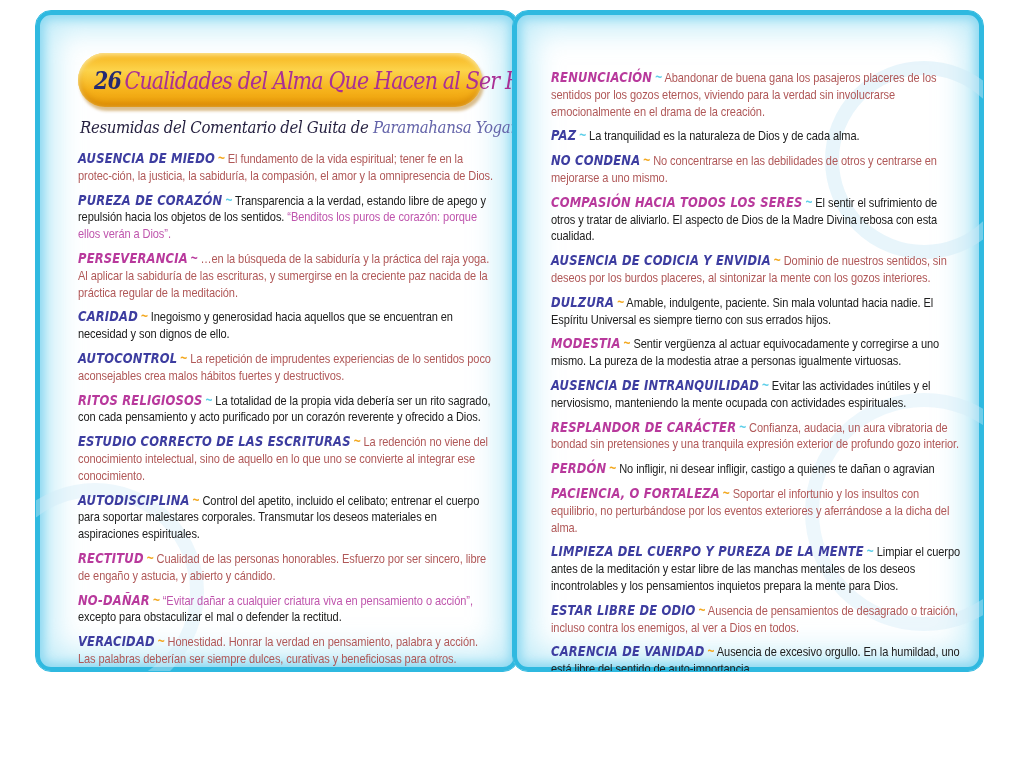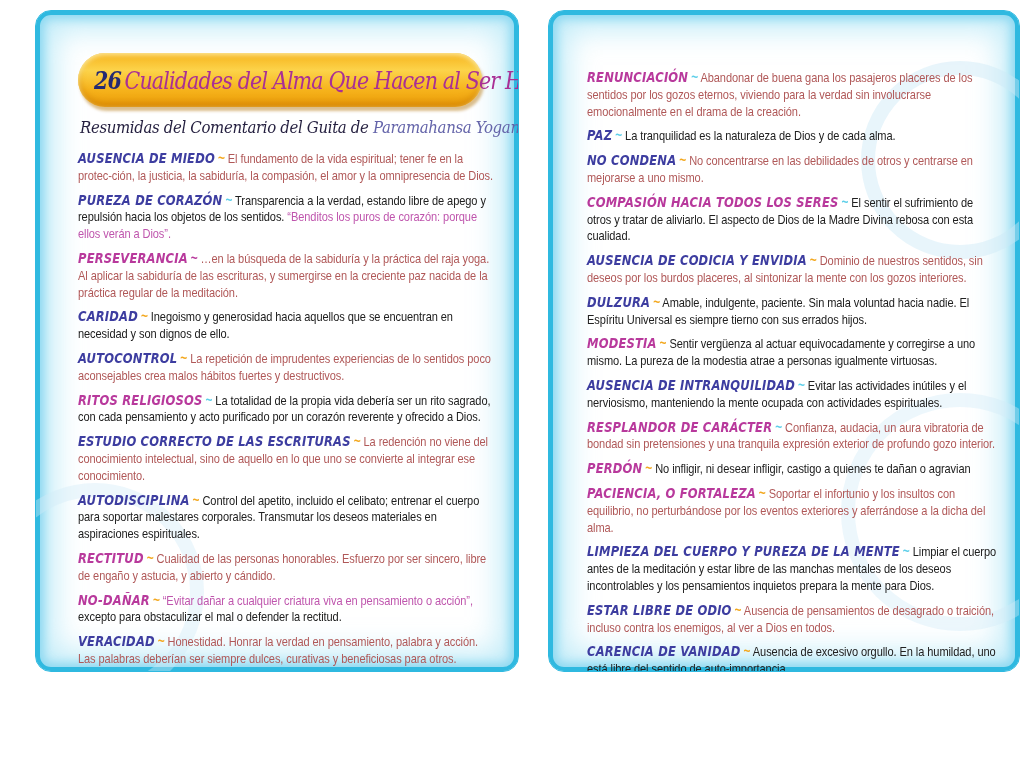--- a/index.html
+++ b/index.html
@@ -1,21 +1,21 @@
 <!DOCTYPE html>
 <html style="--page_border: #2fb9e0; --page_glow: #8ed9f1; --banner_gold: #f6b31c; --banner_gold_light: #fcd34a; --banner_gold_dark: #ec9d08; --banner_number: #252a72; --banner_title: #a92f95; --subtitle_text: #241f3f; --subtitle_author: #6565aa; --indigo: #3d3da0; --magenta: #b8399c; --orange: #f3a81f; --cyan: #5ecfe9; --red: #b05858; --black: #202020; --magenta_quote: #bf55ad; --footer_number: #7b62ab; --footer_url: #93ac62;"><head>
 <meta charset="utf-8">
 <style>
   html,body{margin:0;padding:0;background:#ffffff;}
   body{width:1024px;height:768px;position:relative;font-family:"Liberation Sans",sans-serif;overflow:hidden;}
   .page{position:absolute;top:10px;height:660px;background:#ffffff;border-radius:16px;overflow:hidden;
         border:1px solid var(--page_border);
         box-shadow: inset 0 0 0 4px var(--page_border), inset 0 0 10px 8px var(--page_glow), inset 0 0 30px 18px rgba(140,218,242,.55);}
   .page-left{left:35px;width:482px;}
-  .page-right{left:548px;width:470px;}
+  .page-right{left:512px;width:470px;}
   .swirl{position:absolute;border-radius:50%;border:14px solid rgba(205,233,246,.45);pointer-events:none;}
   .swirl.s1{width:170px;height:170px;right:-40px;top:50px;}
   .swirl.s2{width:210px;height:210px;right:-60px;bottom:40px;border-color:rgba(210,236,248,.4);}
   .swirl.s3{width:190px;height:190px;left:-50px;bottom:-30px;border-color:rgba(210,236,248,.4);}
   .inner-left{position:relative;padding:42px 0 0 42px;}
   .inner-right{position:relative;padding:58px 0 0 38px;}
   .banner{width:404px;height:54px;border-radius:27px;display:flex;align-items:center;padding:0 16px;box-sizing:border-box;margin-bottom:10px;
           background:linear-gradient(180deg,var(--banner_gold) 0%,var(--banner_gold_light) 32%,var(--banner_gold) 68%,var(--banner_gold_dark) 100%);
           box-shadow:2px 4px 3px rgba(176,110,0,.45), inset 0 2px 5px rgba(255,240,170,.95), inset 0 -4px 7px rgba(198,118,0,.6);}
   .banner-text{display:inline-block;white-space:nowrap;transform:scaleX(.86);transform-origin:0 50%;

